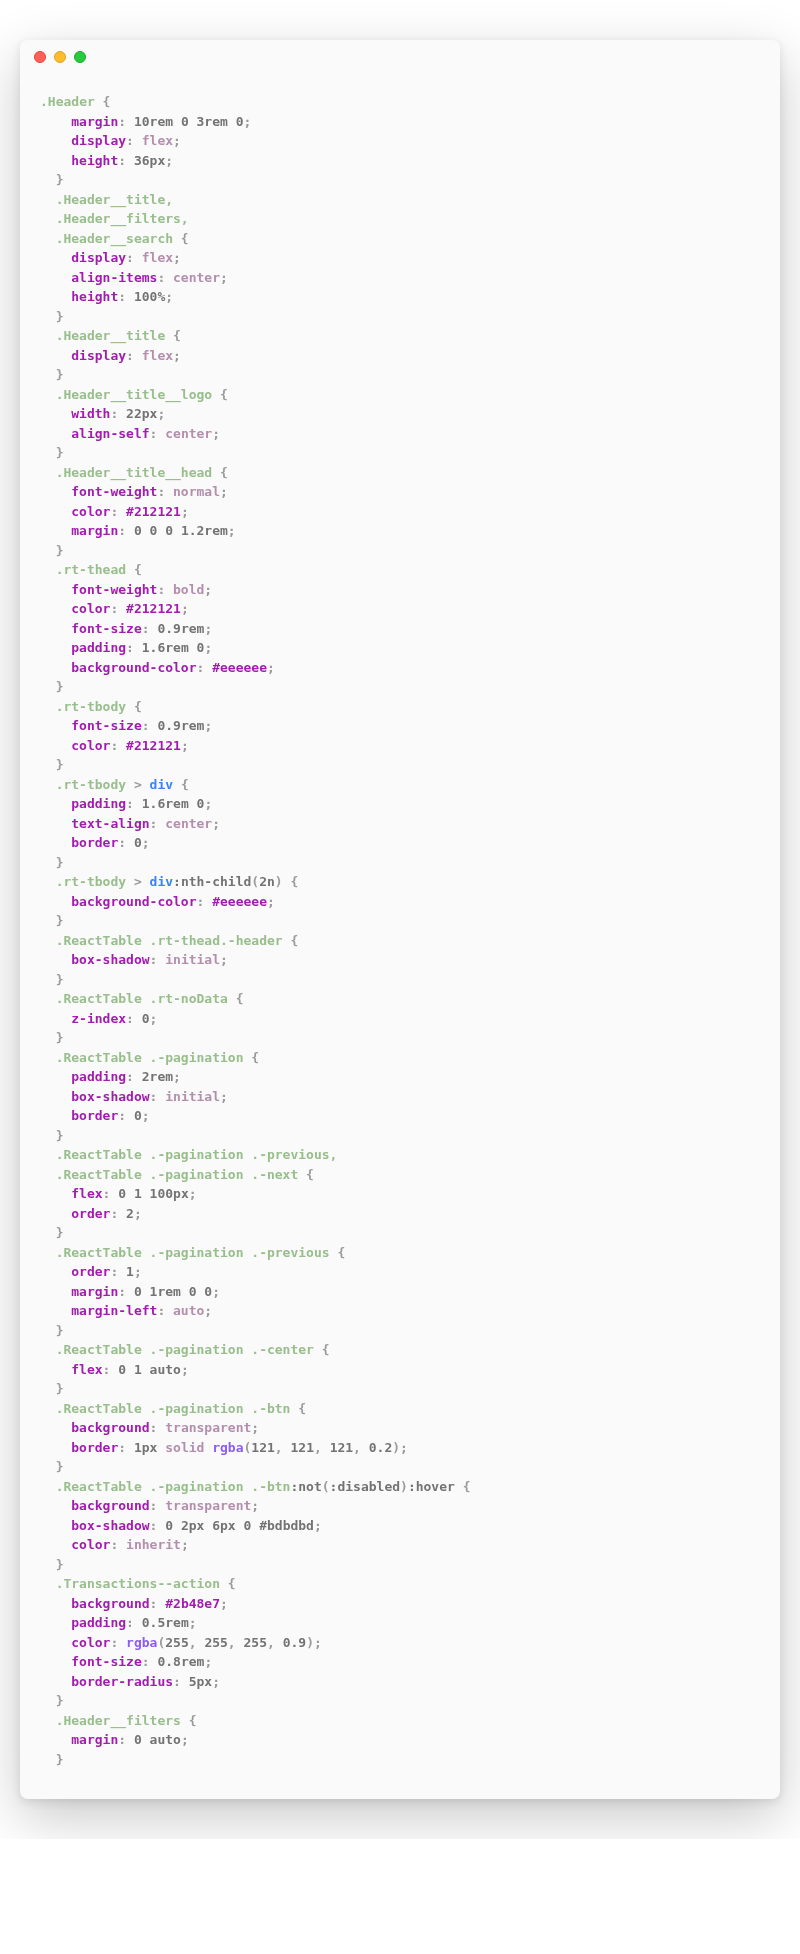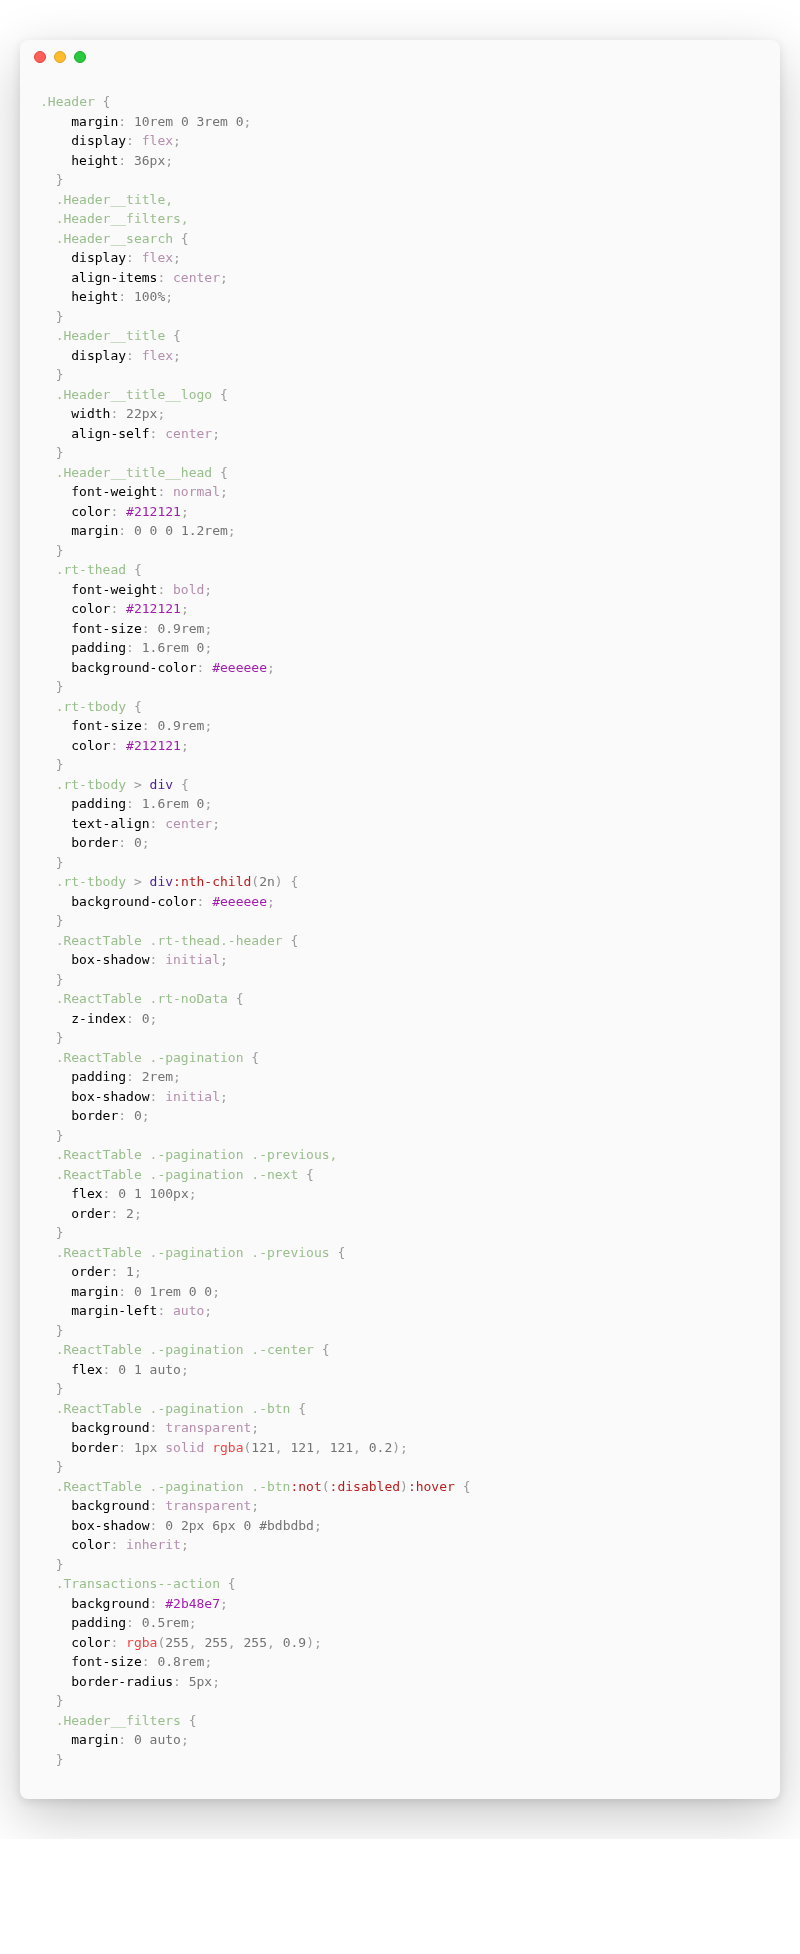--- a/index.html
+++ b/index.html
@@ -14,20 +14,21 @@
     display: flex;
     justify-content: center;
     padding: 40px 20px;
   }
   .window {
     width: 780px;
     background: #fafafa;
     border-radius: 8px;
     box-shadow: 0 18px 55px rgba(0,0,0,0.22), 0 3px 10px rgba(0,0,0,0.10);
     overflow: hidden;
+    font-weight: bold;
   }
   .titlebar {
     height: 34px;
     display: flex;
     align-items: center;
     padding-left: 14px;
     gap: 8px;
   }
   .traffic-dot {
     width: 12px;
@@ -42,28 +43,28 @@
     padding: 18px 0 30px 20px;
     line-height: 1.50;
     color: #9a9a9a;
     white-space: pre;
     overflow-x: auto;
   }
   .code-line { display: block; }
 
   
   .t-sel   { color: #98be8c; }   
-  .t-prop  { color: #000000; }   
+  .t-prop  { color: #a21caf; }   
   .t-punc  { color: #9a9a9a; }   
   .t-num   { color: #737373; }   
   .t-kw    { color: #b48ead; }   
   .t-hex   { color: #a21caf; }   
-  .t-fun   { color: #ef4444; }   
-  .t-tag   { color: #4c1d95; }   
-  .t-pseudo{ color: #b91c1c; }   
+  .t-fun   { color: #8b5cf6; }   
+  .t-tag   { color: #3b82f6; }   
+  .t-pseudo{ color: #737373; }   
 
   .ind1 { padding-left: 2ch; }
   .ind2 { padding-left: 4ch; }
 </style>
 </head>
 <body>
 
 <div class="window">
   <div class="titlebar">
     <span class="traffic-dot dot-red"></span>

